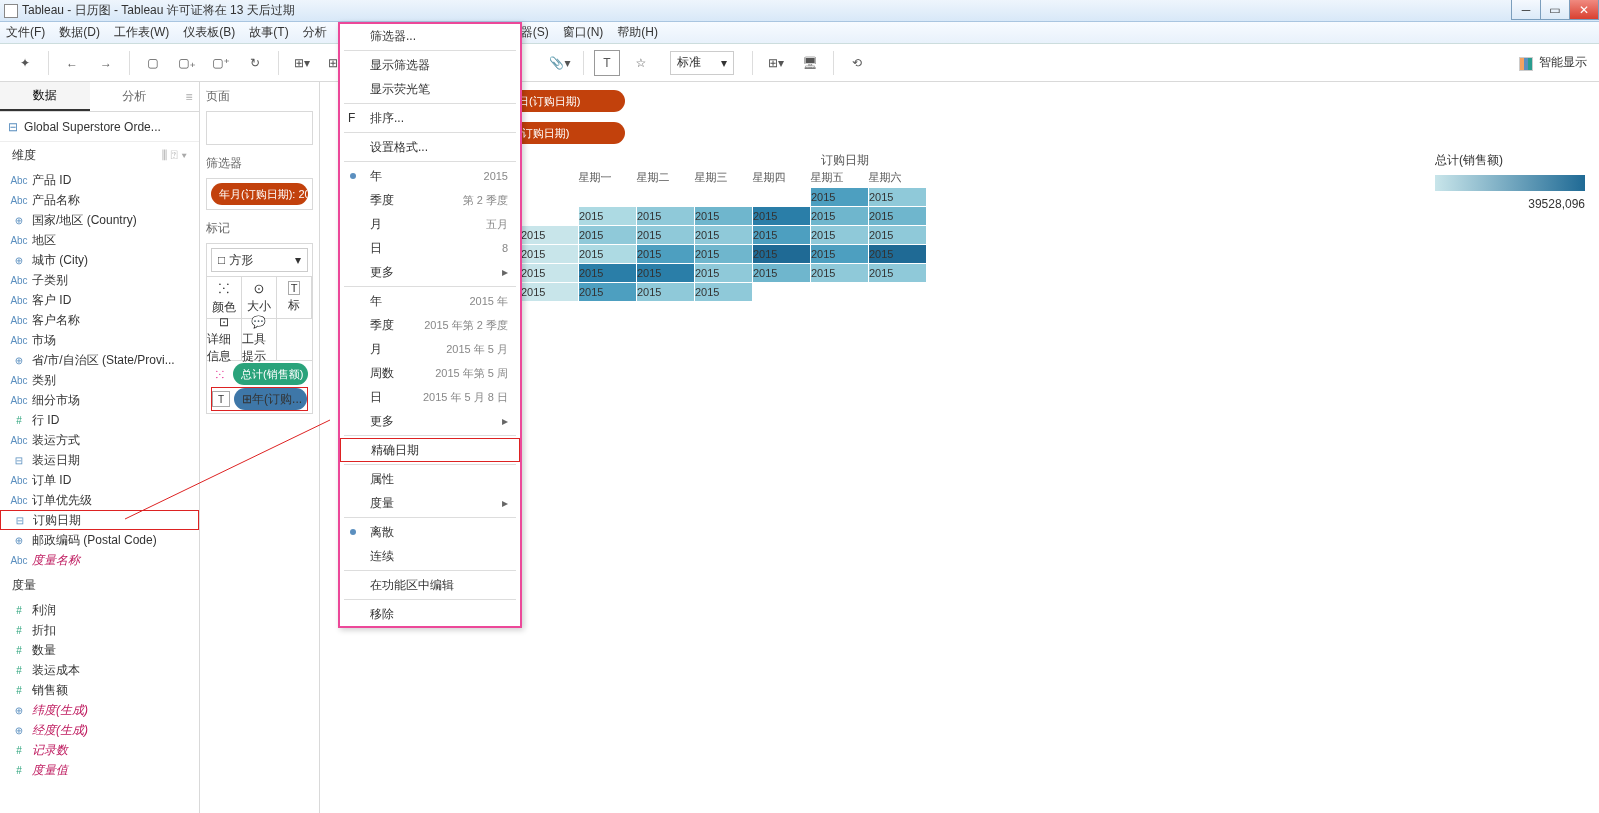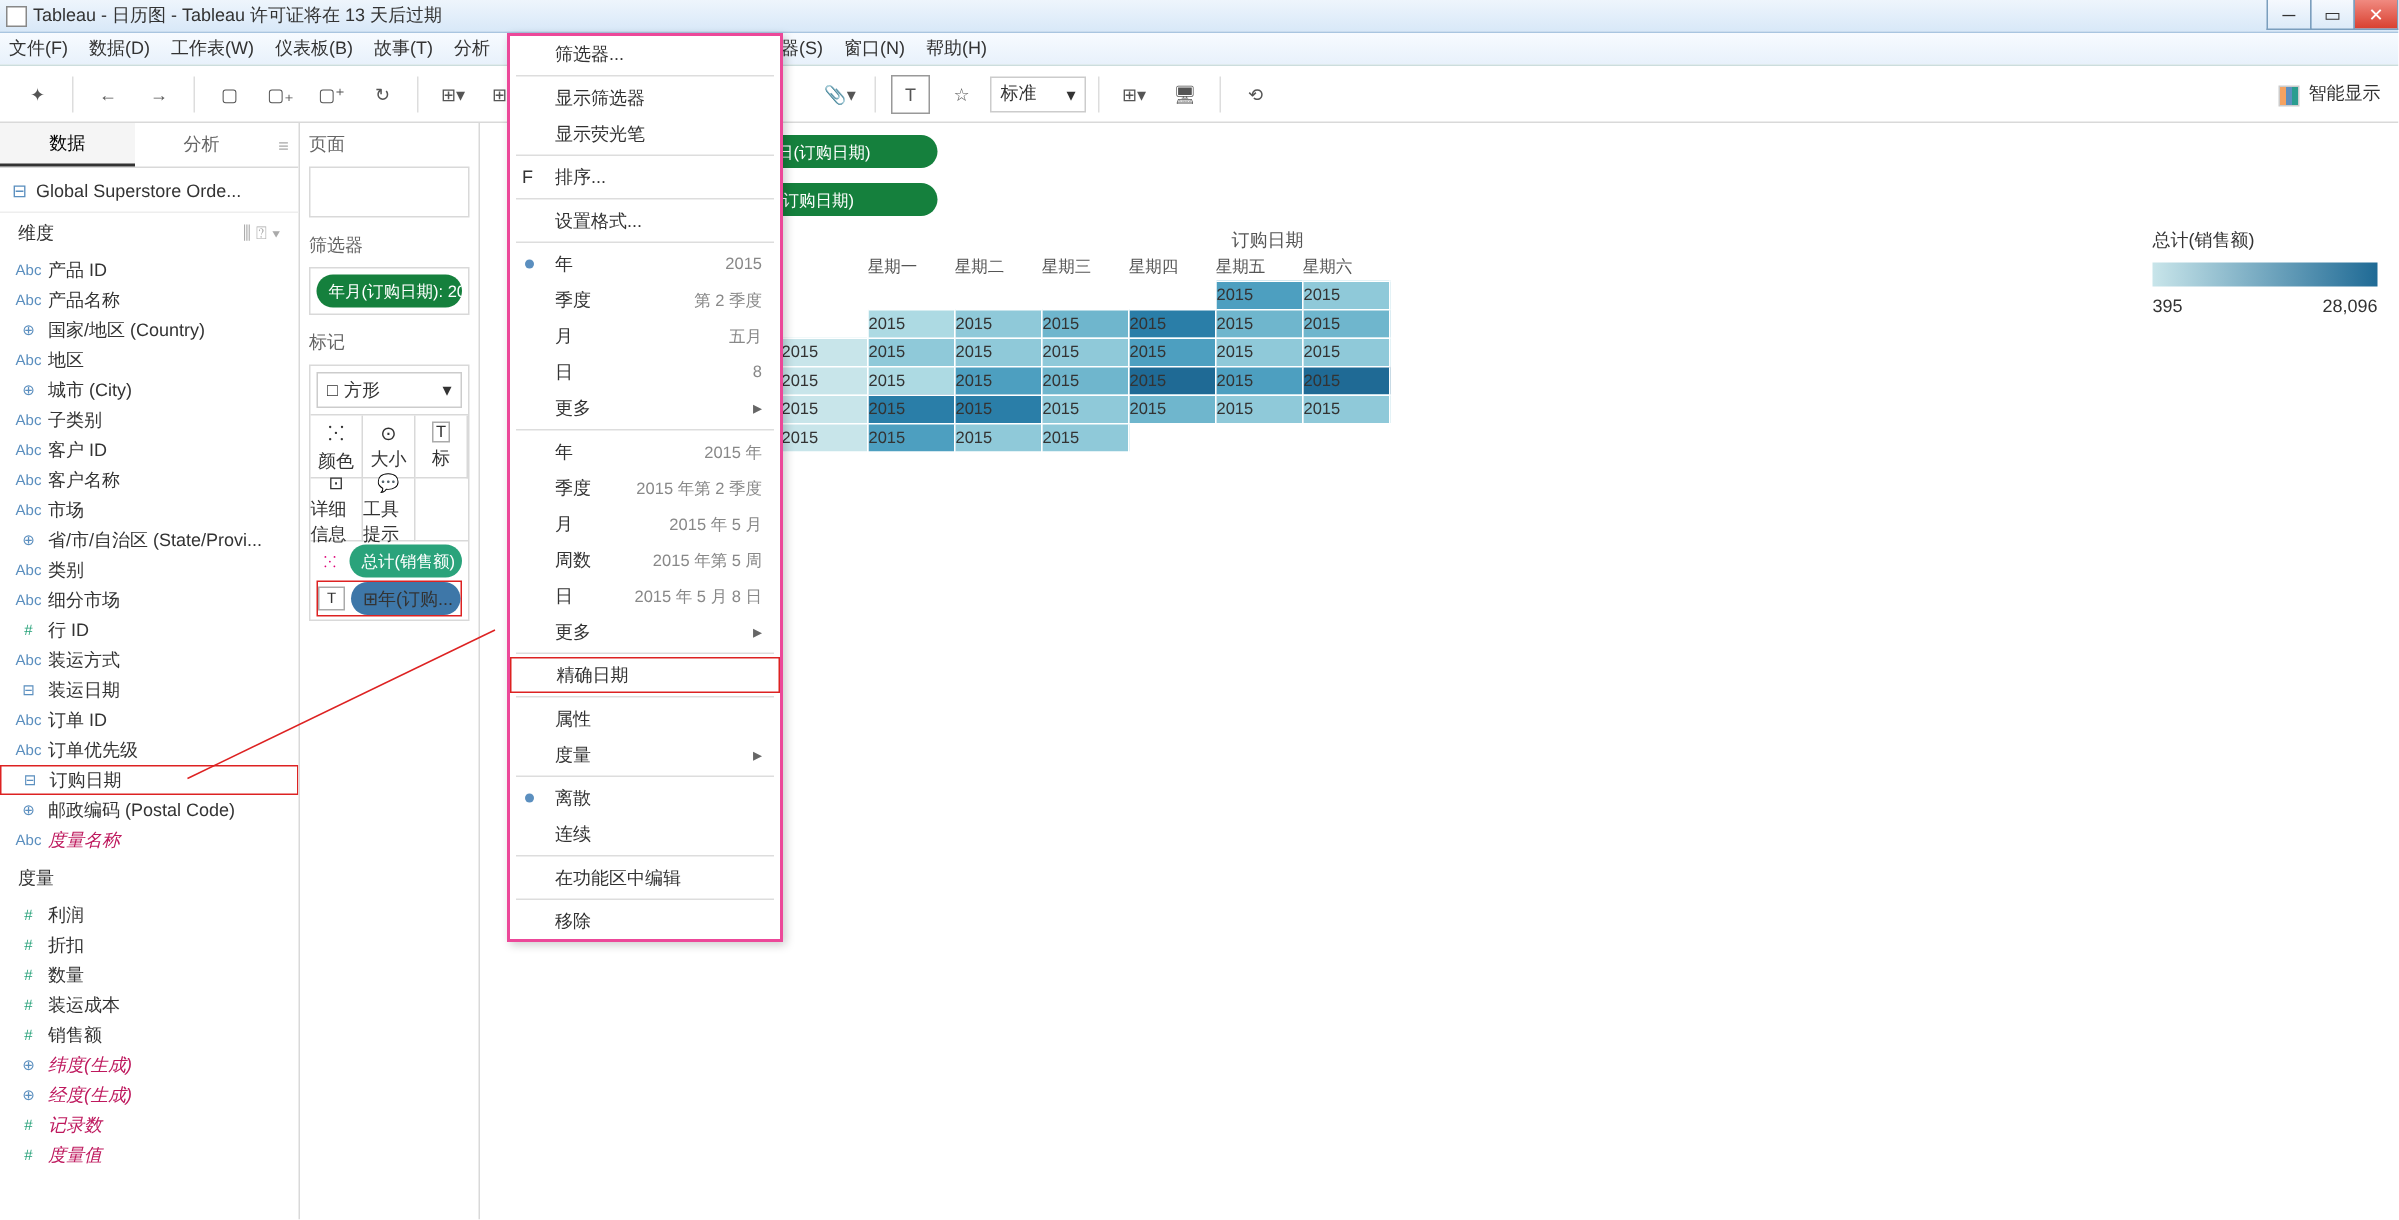--- a/index.html
+++ b/index.html
@@ -6,60 +6,60 @@
 body{background:#fff;width:1599px;height:813px;overflow:hidden;position:relative}
 .titlebar{height:22px;background:linear-gradient(#eef5fc,#d8e8f8);border-bottom:1px solid #a9c5e0;display:flex;align-items:center;padding:0 4px;position:relative}
 .titlebar .ico{width:14px;height:14px;margin-right:4px;border:1px solid #888;background:#fff}
 .winbtns{position:absolute;right:0;top:0;display:flex}
 .winbtn{width:30px;height:20px;border:1px solid #7b9ebd;border-top:none;background:linear-gradient(#f5f9fe,#dceaf8);display:flex;align-items:center;justify-content:center;margin-left:-1px}
 .winbtn.close{background:linear-gradient(#f08a80,#d94030);color:#fff}
 .menubar{height:22px;background:linear-gradient(#f7fbff,#e8f1fb);border-bottom:1px solid #cdd;display:flex;align-items:center;padding:0 6px;gap:14px}
 .toolbar{height:38px;background:#fff;border-bottom:1px solid #d9d9d9;display:flex;align-items:center;padding:0 8px;position:relative}
 .tbtn{width:26px;height:26px;display:flex;align-items:center;justify-content:center;margin:0 4px;color:#555}
 .tsep{width:1px;height:24px;background:#ddd;margin:0 6px}
-.fitdrop{border:1px solid #ccc;height:24px;display:flex;align-items:center;padding:0 6px;gap:20px;margin:0 2px}
+.fitdrop{border:1px solid #ccc;height:24px;display:flex;align-items:center;padding:0 6px;gap:20px;margin:0 12px}
 .showme{position:absolute;right:12px;display:flex;align-items:flex-end;gap:6px;color:#555}
 .body{display:flex;height:calc(100% - 82px);position:relative}
 .leftpane{width:200px;border-right:1px solid #d9d9d9;display:flex;flex-direction:column;overflow:hidden}
 .tabs{display:flex;border-bottom:1px solid #d9d9d9;height:30px}
 .tab{flex:1;display:flex;align-items:center;justify-content:center;color:#666}
 .tab.active{color:#000;border-bottom:2px solid #333;background:#f5f5f5}
 .datasource{height:30px;display:flex;align-items:center;padding:0 8px;gap:6px;border-bottom:1px solid #eee}
 .sechdr{height:26px;display:flex;align-items:center;justify-content:space-between;padding:0 12px;color:#666}
 .flist{overflow-y:auto;padding:2px 0}
 .frow{height:20px;display:flex;align-items:center;padding:0 8px;gap:2px}
 .frow.hl{border:1px solid #d22;background:#fff}
 .ficon{width:22px;text-align:center;font-size:10px}
 .abc{color:#5b8fbf}.globe{color:#5b8fbf}.date{color:#5b8fbf}.hash{color:#2aa37b}
 .fname{white-space:nowrap}.italic{font-style:italic;color:#be185d}
 .midpane{width:120px;border-right:1px solid #d9d9d9;display:flex;flex-direction:column;padding:6px}
 .cardtitle{color:#666;margin-bottom:6px}
 .cardpanel{border:1px solid #d9d9d9;margin-bottom:10px}
 .pillrect{height:22px;border-radius:11px;display:flex;align-items:center;padding:0 8px;color:#fff;font-size:11px;white-space:nowrap;overflow:hidden}
-.bluepill{background:#15803d}
+.bluepill{background:#c2410c}
 .greenpill{background:#2aa37b}
 .darkpill{background:#3e77a8}
 .markstype{border:1px solid #ccc;height:24px;display:flex;align-items:center;padding:0 6px;margin:4px;gap:4px}
 .markgrid{display:grid;grid-template-columns:1fr 1fr 1fr;border-top:1px solid #d9d9d9}
 .markcell{height:42px;border-right:1px solid #d9d9d9;border-bottom:1px solid #d9d9d9;display:flex;flex-direction:column;align-items:center;justify-content:center;font-size:10px;color:#666;gap:2px}
 .markcell:last-child{border-right:none}
 .markitem{display:flex;align-items:center;gap:4px;margin:2px 4px}
 .markitem .ic{width:18px;height:16px;display:flex;align-items:center;justify-content:center;font-size:10px}
 .vizpane{flex:1;position:relative;overflow:hidden}
 .shelfcol{position:absolute;left:190px;top:8px;display:flex;gap:6px;align-items:center}
 .shelfrow{position:absolute;left:190px;top:40px;display:flex;gap:6px;align-items:center}
 .calendar{position:absolute;left:200px;top:70px}
 .calhdr{text-align:center;margin-bottom:2px;color:#555;position:absolute;left:130px;top:0;width:390px}
 .caltable{border-collapse:collapse;margin-top:16px}
 .caltable td,.caltable th{width:58px;height:19px;text-align:left;border:1px solid #fff;font-size:11px}
 .caltable th{font-weight:normal;color:#555;border:none}
 .c1{background:#c8e5ea}.c2{background:#addae3}.c3{background:#8fc9d9}.c4{background:#6fb6cd}.c5{background:#4d9fc0}.c6{background:#2a7ea8}.c7{background:#1f6a95}
 .legend{position:absolute;right:14px;top:70px;width:150px}
 .gradient{height:16px;background:linear-gradient(90deg,#c8e5ea,#1f6a95);margin:6px 0}
-.legendnums{display:flex;justify-content:space-between;font-size:11px;color:#555}
+.legendnums{display:flex;justify-content:flex-end;font-size:11px;color:#555}
 .ctxmenu{position:absolute;left:338px;top:22px;width:184px;background:#fff;border:2px solid #ec4899;box-shadow:2px 2px 6px rgba(0,0,0,.2);z-index:100}
 .ctxitem{height:24px;display:flex;align-items:center;justify-content:space-between;padding:0 12px 0 30px;position:relative}
 .ctxitem.hl{border:1.5px solid #d22}
 .ctxsep{height:1px;background:#ddd;margin:2px 4px}
 .ctxitem .arr{color:#666}
 .ctxitem .bullet{position:absolute;left:10px;width:6px;height:6px;border-radius:3px;background:#5b8fbf}
 .ctxitem .val{color:#888;font-size:11px}
 svg.annot{position:absolute;left:0;top:0;pointer-events:none;z-index:50}
 .sm-icon{width:14px;height:14px;background:linear-gradient(90deg,#f4a261 0 33%,#5b8fbf 33% 66%,#2a9d8f 66%);border:1px solid #ccc}
 </style>

